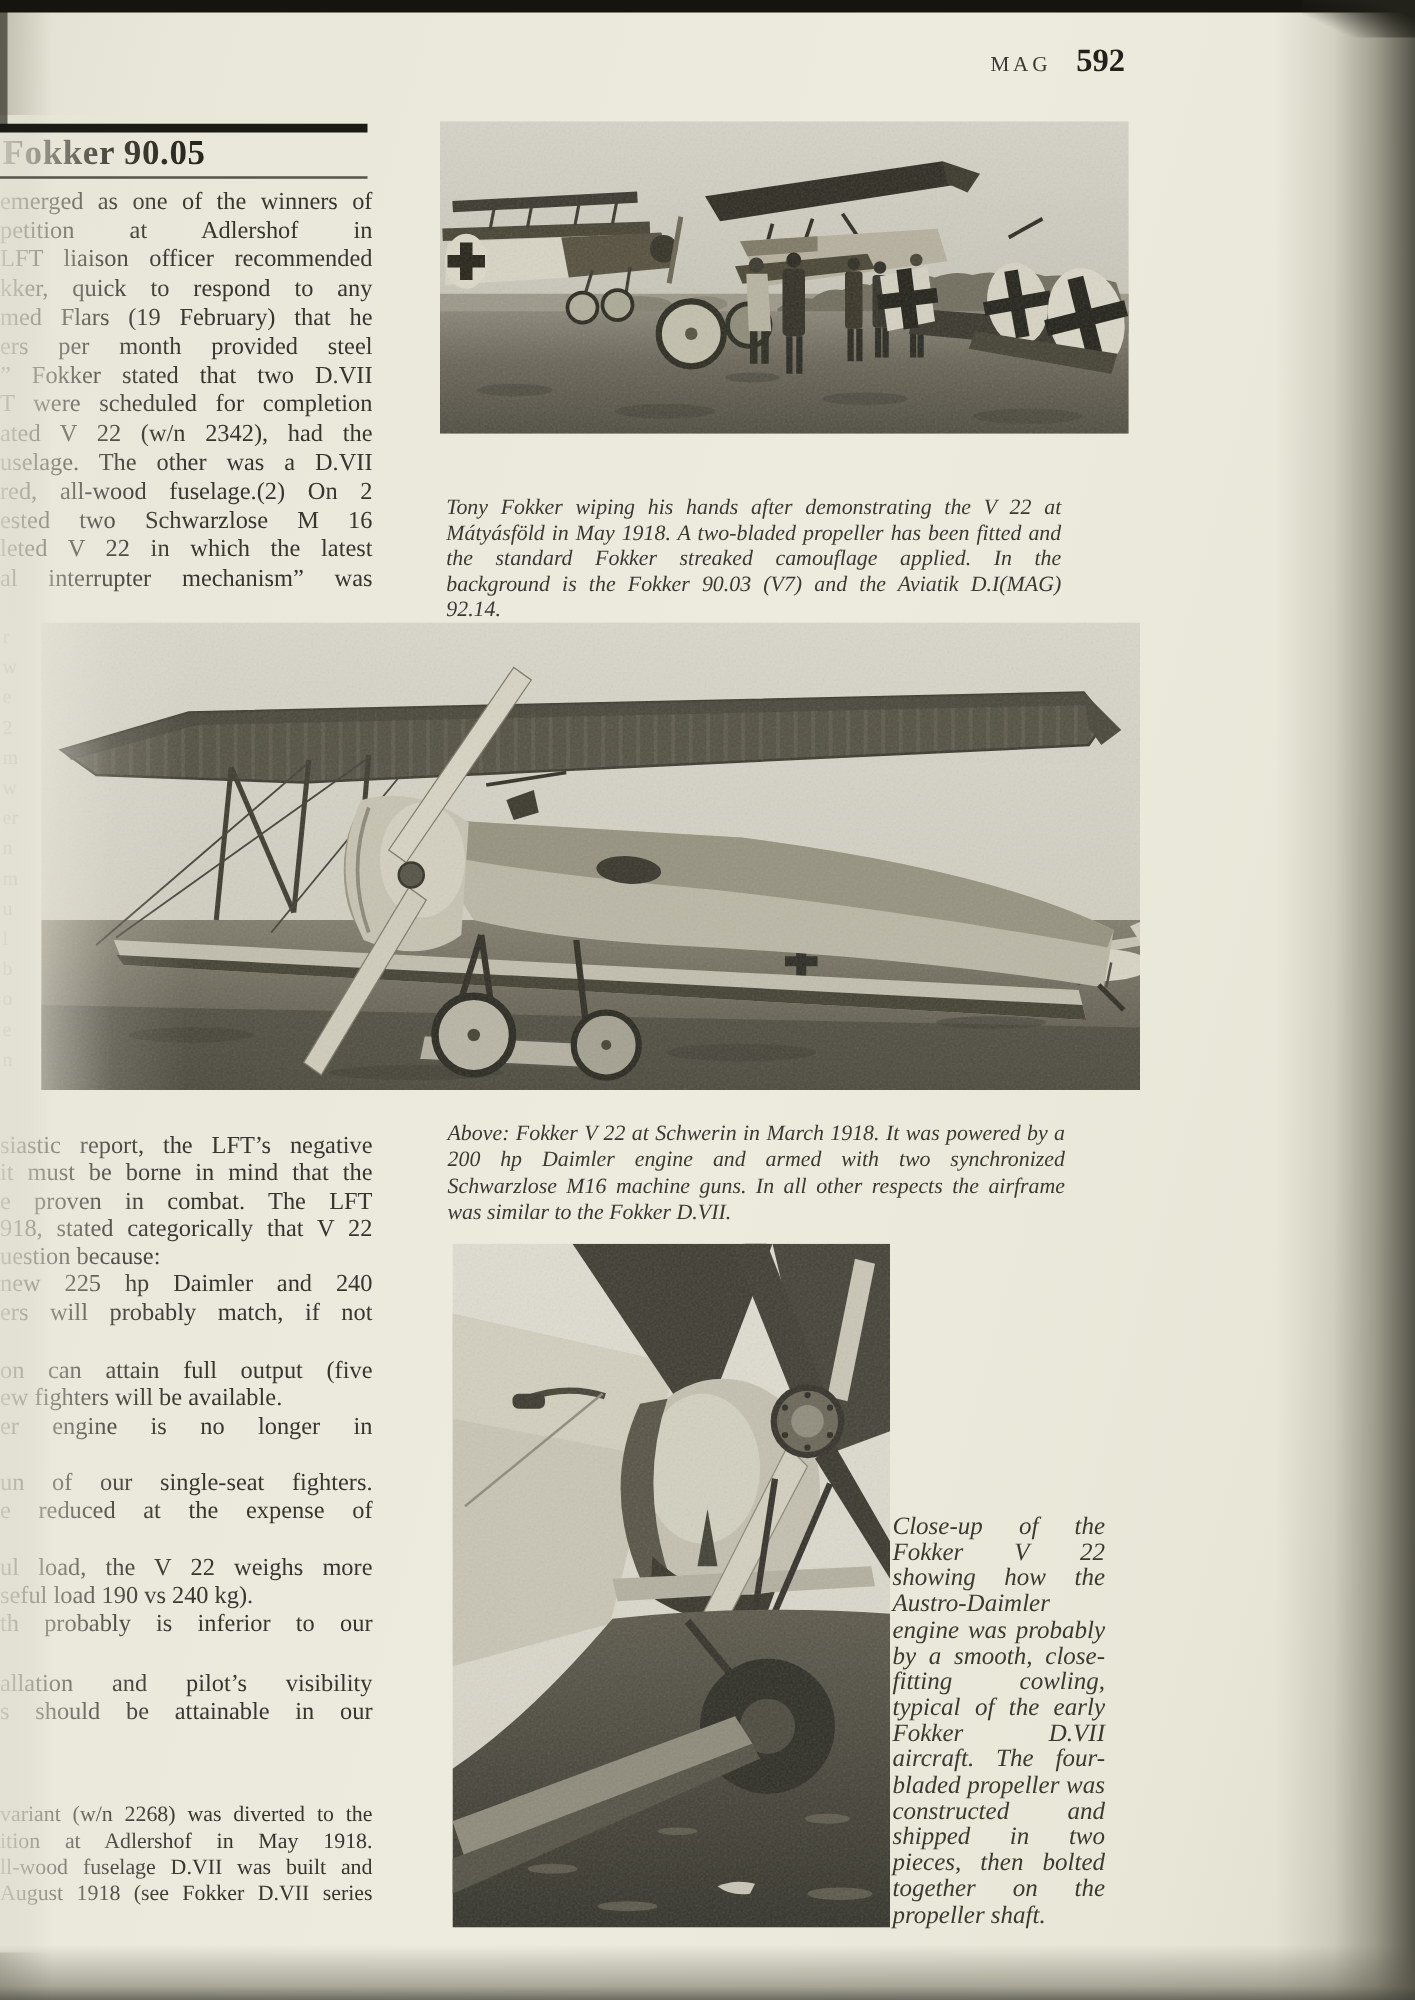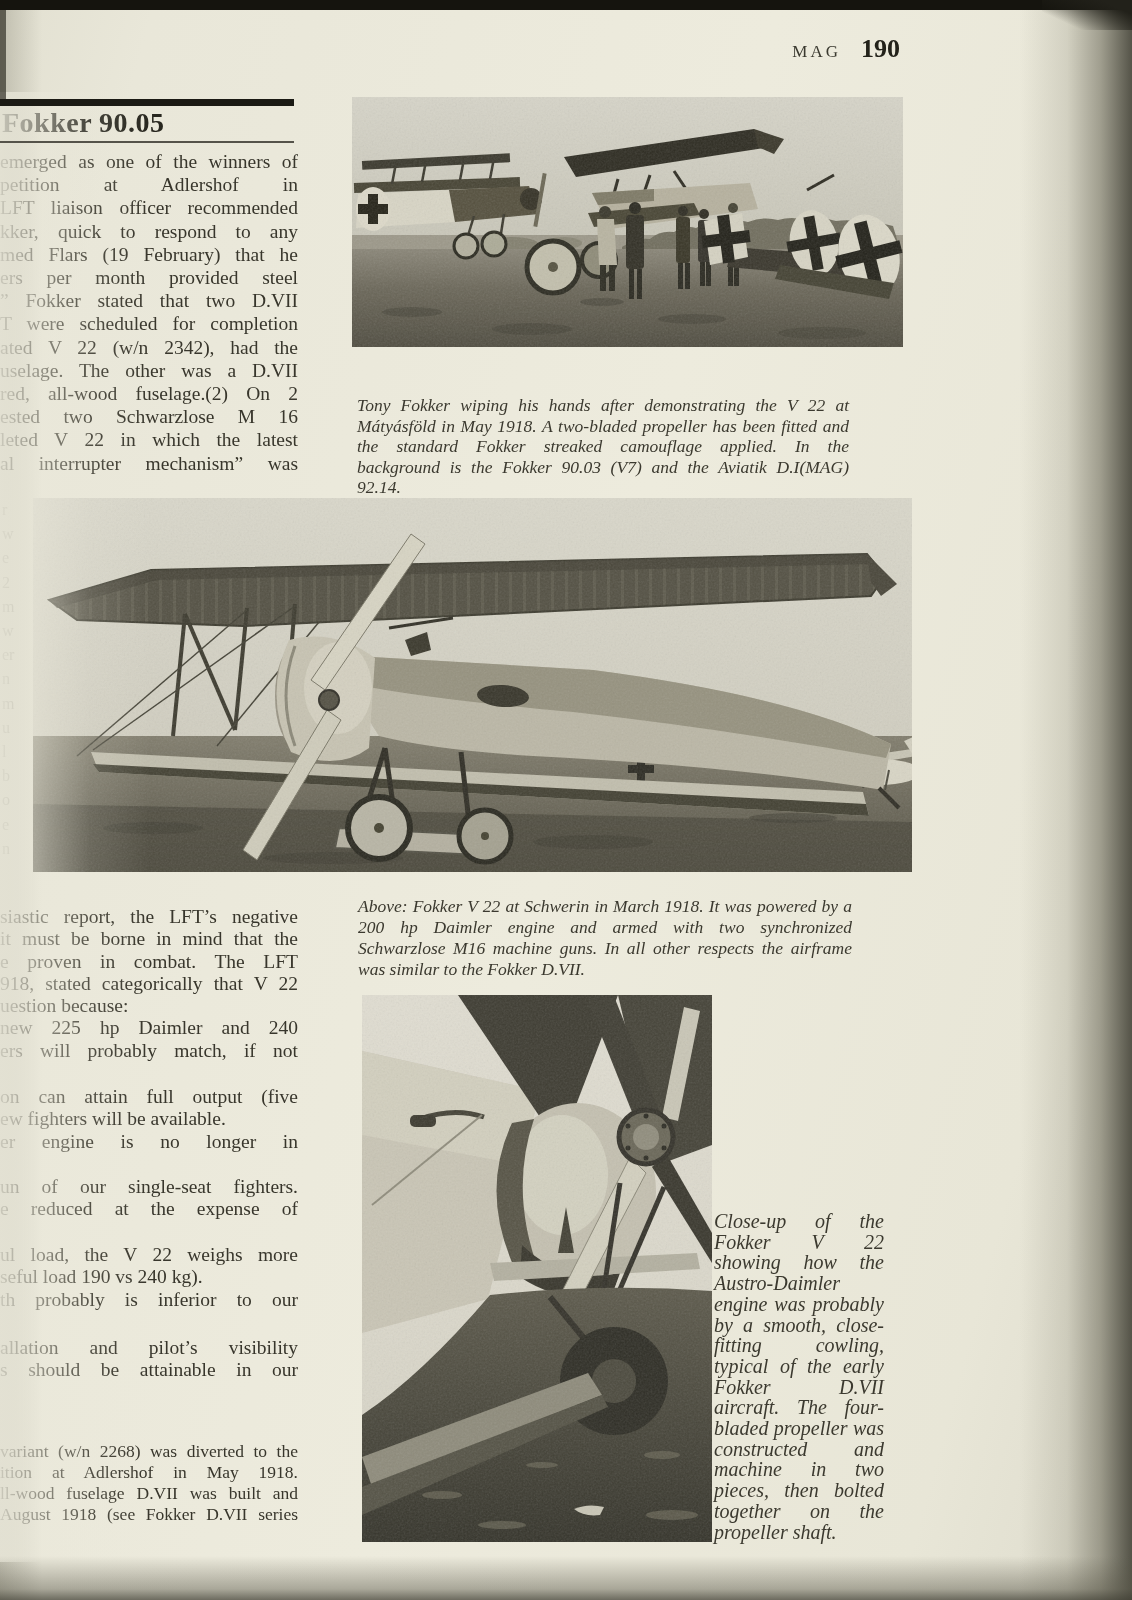--- a/index.html
+++ b/index.html
@@ -58,21 +58,21 @@
 
 <div class="page">
 
   <div class="abs top-scan-bar"></div>
   <div class="abs corner-wedge"></div>
   <div class="abs edge-left"></div>
   <div class="abs gutter-strip"></div>
 
   <div class="abs pagehead">
     <span class="running-title">MAG</span>
-    <span class="page-number">190</span>
+    <span class="page-number">592</span>
   </div>
 
   <div class="abs head-bar"></div>
   <div class="abs head-title">Fokker 90.05</div>
   <div class="abs head-rule"></div>
 
   <div class="abs body-blk" style="top:150px">
       <div class="tline">emerged as one of the winners of</div>
       <div class="tline">petition at Adlershof in</div>
       <div class="tline">LFT liaison officer recommended</div>
@@ -447,21 +447,21 @@
       <div class="tline">showing how the</div>
       <div class="tline">Austro-Daimler</div>
       <div class="tline">engine was probably</div>
       <div class="tline">by a smooth, close-</div>
       <div class="tline">fitting cowling,</div>
       <div class="tline">typical of the early</div>
       <div class="tline">Fokker D.VII</div>
       <div class="tline">aircraft. The four-</div>
       <div class="tline">bladed propeller was</div>
       <div class="tline">constructed and</div>
-      <div class="tline">machine in two</div>
+      <div class="tline">shipped in two</div>
       <div class="tline">pieces, then bolted</div>
       <div class="tline">together on the</div>
       <div class="tline short">propeller shaft.</div>
     </div>
 
   <div class="abs fade-left"></div>
   <div class="abs edge-right"></div>
   <div class="abs edge-bottom"></div>
 </div>
 

